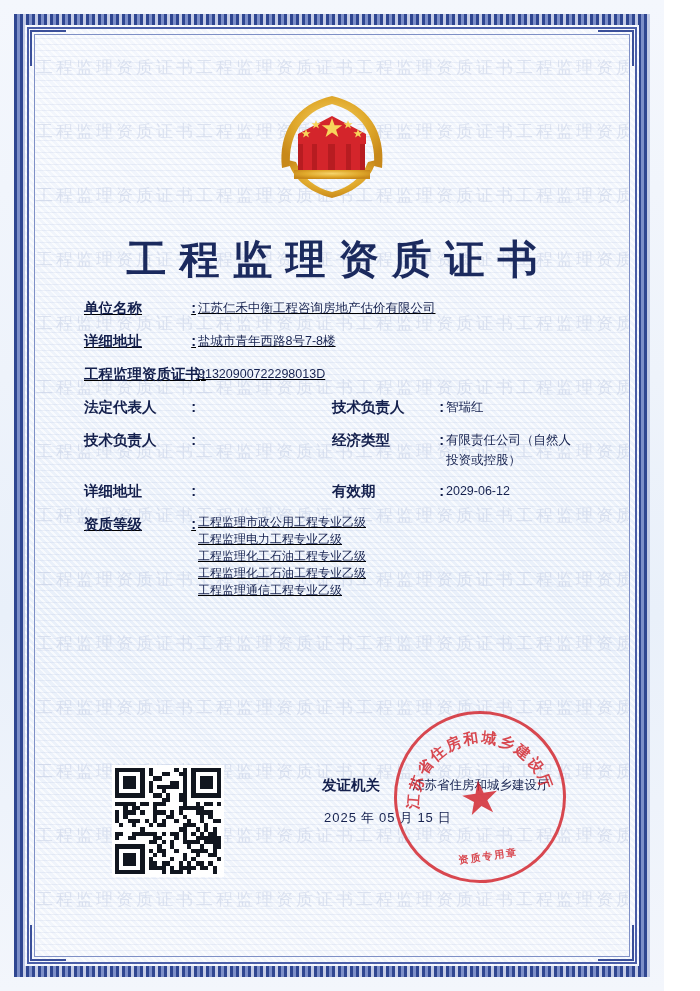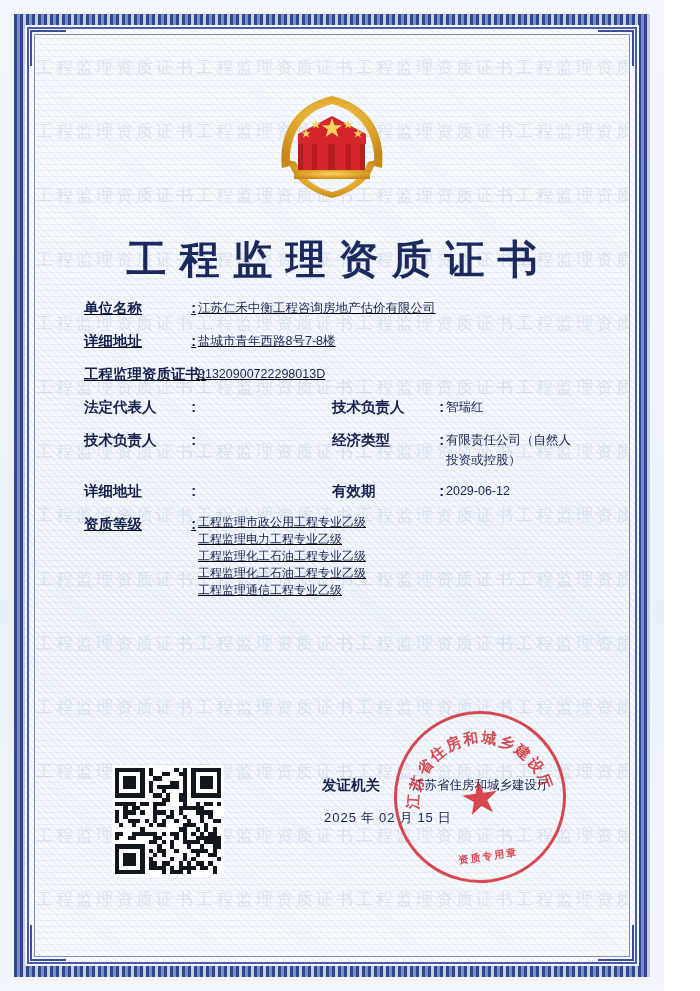--- a/index.html
+++ b/index.html
@@ -816,21 +816,21 @@
     </div>
 
     <div class="issuer">
       <div class="issuer-line">
         <span class="issuer-label">
           <span>发证机关</span>
         </span>
         <span class="issuer-value">江苏省住房和城乡建设厅</span>
       </div>
       <div class="date-line">
-        <span>2025</span><span>年</span><span>02</span><span>月</span><span>15</span><span>日</span>
+        <span>2025</span><span>年</span><span>05</span><span>月</span><span>15</span><span>日</span>
       </div>
     </div>
 
     <div class="seal">
       <svg class="arc" viewBox="0 0 166 166" aria-hidden="true">
         <defs>
           <path id="arcpath" d="M 20,92 A 63,63 0 0 1 146,92"></path>
         </defs>
         <text>
           <textPath href="#arcpath" startOffset="50%" text-anchor="middle">江苏省住房和城乡建设厅</textPath>

